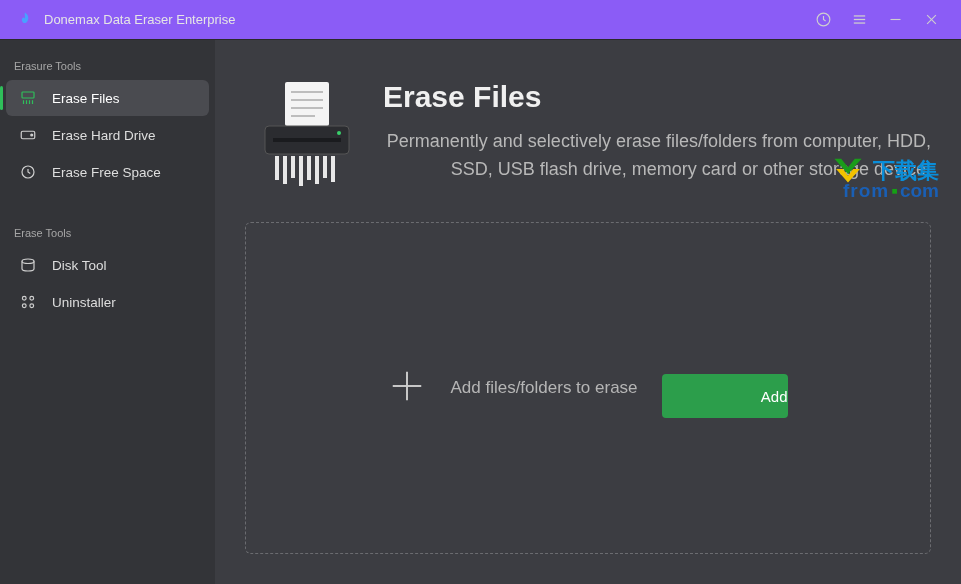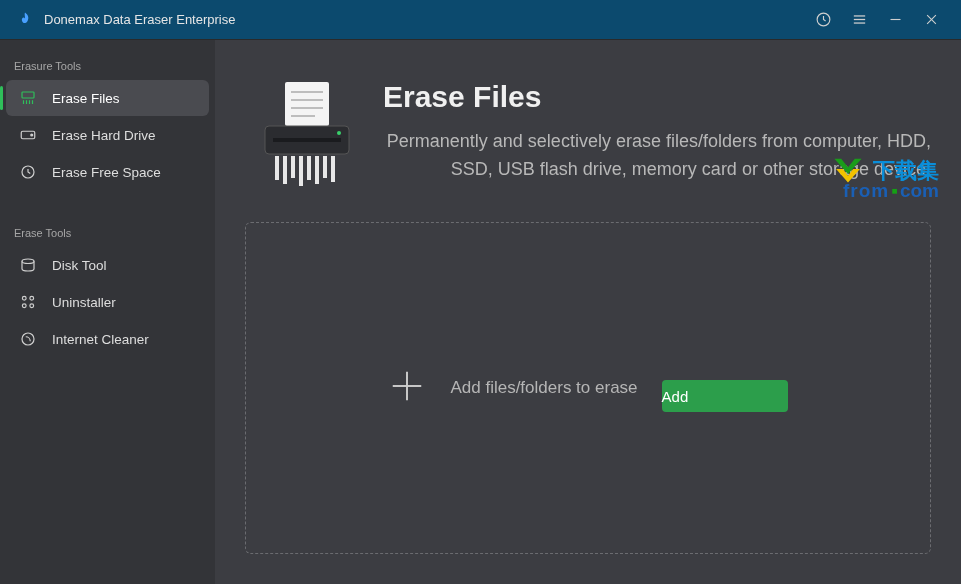--- a/index.html
+++ b/index.html
@@ -6,21 +6,21 @@
 body {
   background: #2a2a2a;
   font-family: "Segoe UI", Arial, sans-serif;
   width: 961px;
   height: 584px;
   overflow: hidden;
   color: #d0d0d0;
 }
 .titlebar {
   height: 40px;
-  background: #0c4a6e;
+  background: #8b5cf6;
   display: flex;
   align-items: center;
   padding: 0 12px 0 16px;
   border-bottom: 1px solid #2a2a2a;
 }
 .logo {
   width: 18px; height: 18px;
   margin-right: 10px;
   display: flex; align-items: center; justify-content: center;
 }
@@ -126,29 +126,29 @@
 }
 .plus-icon { color: #cfcfcf; }
 .drop-label {
   font-size: 17px;
   color: #b5b5b5;
   font-weight: 500;
 }
 .add-btn {
   margin-top: 16px;
   width: 126px;
-  height: 32px;
+  height: 44px;
   background: #2c9e4b;
   color: #fff;
   font-size: 15px;
   font-weight: 500;
   border-radius: 4px;
   display: flex;
   align-items: center;
-  justify-content: flex-start;
+  justify-content: flex-end;
   cursor: pointer;
 }
 
 .watermark {
   position: absolute;
   right: 22px;
   top: 112px;
   display: flex;
   align-items: flex-end;
   gap: 8px;
@@ -269,29 +269,20 @@
         <svg width="18" height="18" viewBox="0 0 24 24" fill="none" stroke="currentColor" stroke-width="1.6">
             <circle cx="7" cy="7" r="2.5"></circle>
             <circle cx="17" cy="7" r="2.5"></circle>
             <circle cx="7" cy="17" r="2.5"></circle>
             <circle cx="17" cy="17" r="2.5"></circle>
           </svg>
       </span>
       <span>Uninstaller</span>
     </div>
 
-    <div class="nav-item">
-      <span class="nav-icon">
-        <svg width="18" height="18" viewBox="0 0 24 24" fill="none" stroke="currentColor" stroke-width="1.6">
-            <circle cx="12" cy="12" r="8"></circle>
-            <path d="M9 9 a6 6 0 0 1 6 6"></path>
-          </svg>
-      </span>
-      <span>Internet Cleaner</span>
-    </div>
   </div>
 
   <div class="content">
 
     <div class="hero">
       <div class="shredder">
         <svg width="96" height="110" viewBox="0 0 96 110">
           <rect x="26" y="2" width="44" height="44" rx="2" fill="#f4f4f4"></rect>
           <line x1="32" y1="12" x2="64" y2="12" stroke="#bdbdbd" stroke-width="2"></line>
           <line x1="32" y1="20" x2="64" y2="20" stroke="#bdbdbd" stroke-width="2"></line>

